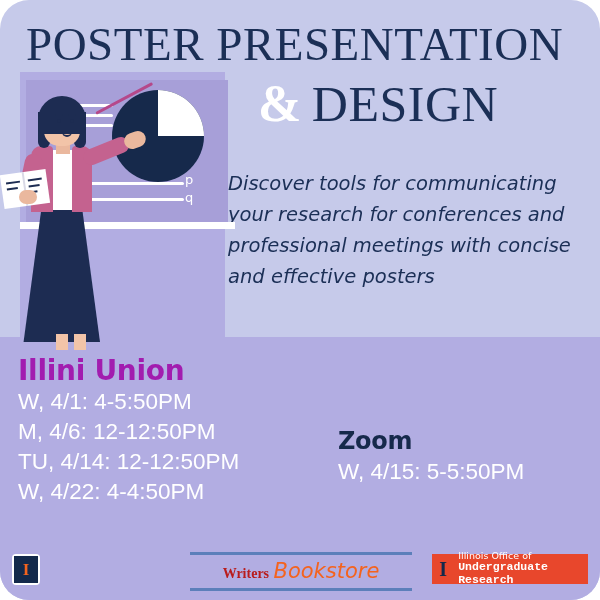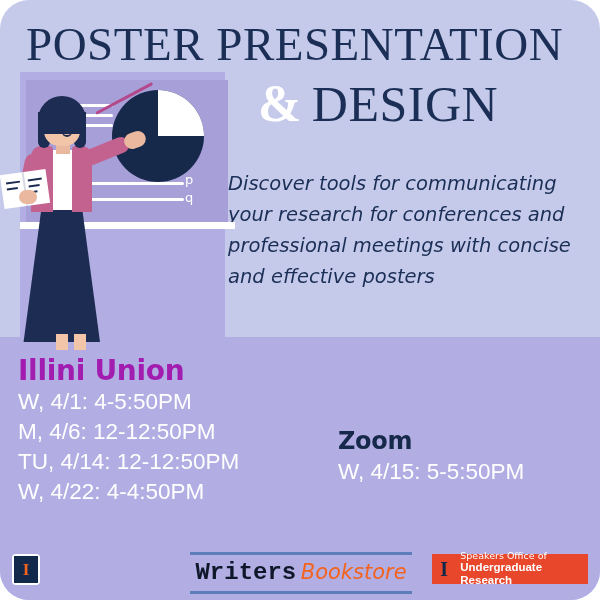--- a/index.html
+++ b/index.html
@@ -235,40 +235,40 @@
     font-family:"DejaVu Sans",sans-serif;
   }
 
   .logo-writers{
     position:absolute;left:190px;top:2px;width:222px;
     border-top:3px solid #5c7fba;border-bottom:3px solid #5c7fba;
     padding:4px 0 5px 0;
     text-align:center;
   }
   .wr-a{
-    font-family:Liberation Mono, monospace;font-weight:700;
-    font-size:24px;color:#0f172a;
+    font-family:Liberation Serif, serif;font-weight:700;
+    font-size:14px;color:#b91c1c;
   }
   .wr-b{
     font-family:"DejaVu Sans",sans-serif;font-style:italic;
     font-size:21px;color:#f4631e;
   }
 
   .logo-our{
     position:absolute;left:432px;top:4px;width:156px;height:30px;
     background:#e8472c;display:flex;align-items:center;
   }
   .our-i{
     width:26px;height:30px;display:flex;align-items:center;justify-content:center;
     color:#13294b;font-family:"Liberation Serif",serif;
     font-weight:700;font-size:20px;
   }
   .our-txt{color:#ffffff;line-height:1.12;padding-left:4px;}
   .our-l1{font-size:9.5px;font-family:"DejaVu Sans",sans-serif;}
-  .our-l2{font-size:11.5px;font-weight:700;font-family:Liberation Sans, sans-serif;}
+  .our-l2{font-size:11.5px;font-weight:700;font-family:Liberation Mono, monospace;}
 </style>
 </head>
 <body>
 
 <div class="poster">
 
   <div class="band-bottom"></div>
   <div class="left-panel"></div>
 
   <div class="title-line1">POSTER PRESENTATION</div>
@@ -346,20 +346,20 @@
     </div>
 
     <div class="logo-writers">
       <span class="wr-a">Writers</span>
       <span class="wr-b">Bookstore</span>
     </div>
 
     <div class="logo-our">
       <div class="our-i">I</div>
       <div class="our-txt">
-        <div class="our-l1">Speakers Office of</div>
+        <div class="our-l1">Illinois Office of</div>
         <div class="our-l2">Undergraduate Research</div>
       </div>
     </div>
 
   </div>
 
 </div>
 
 </body></html>

